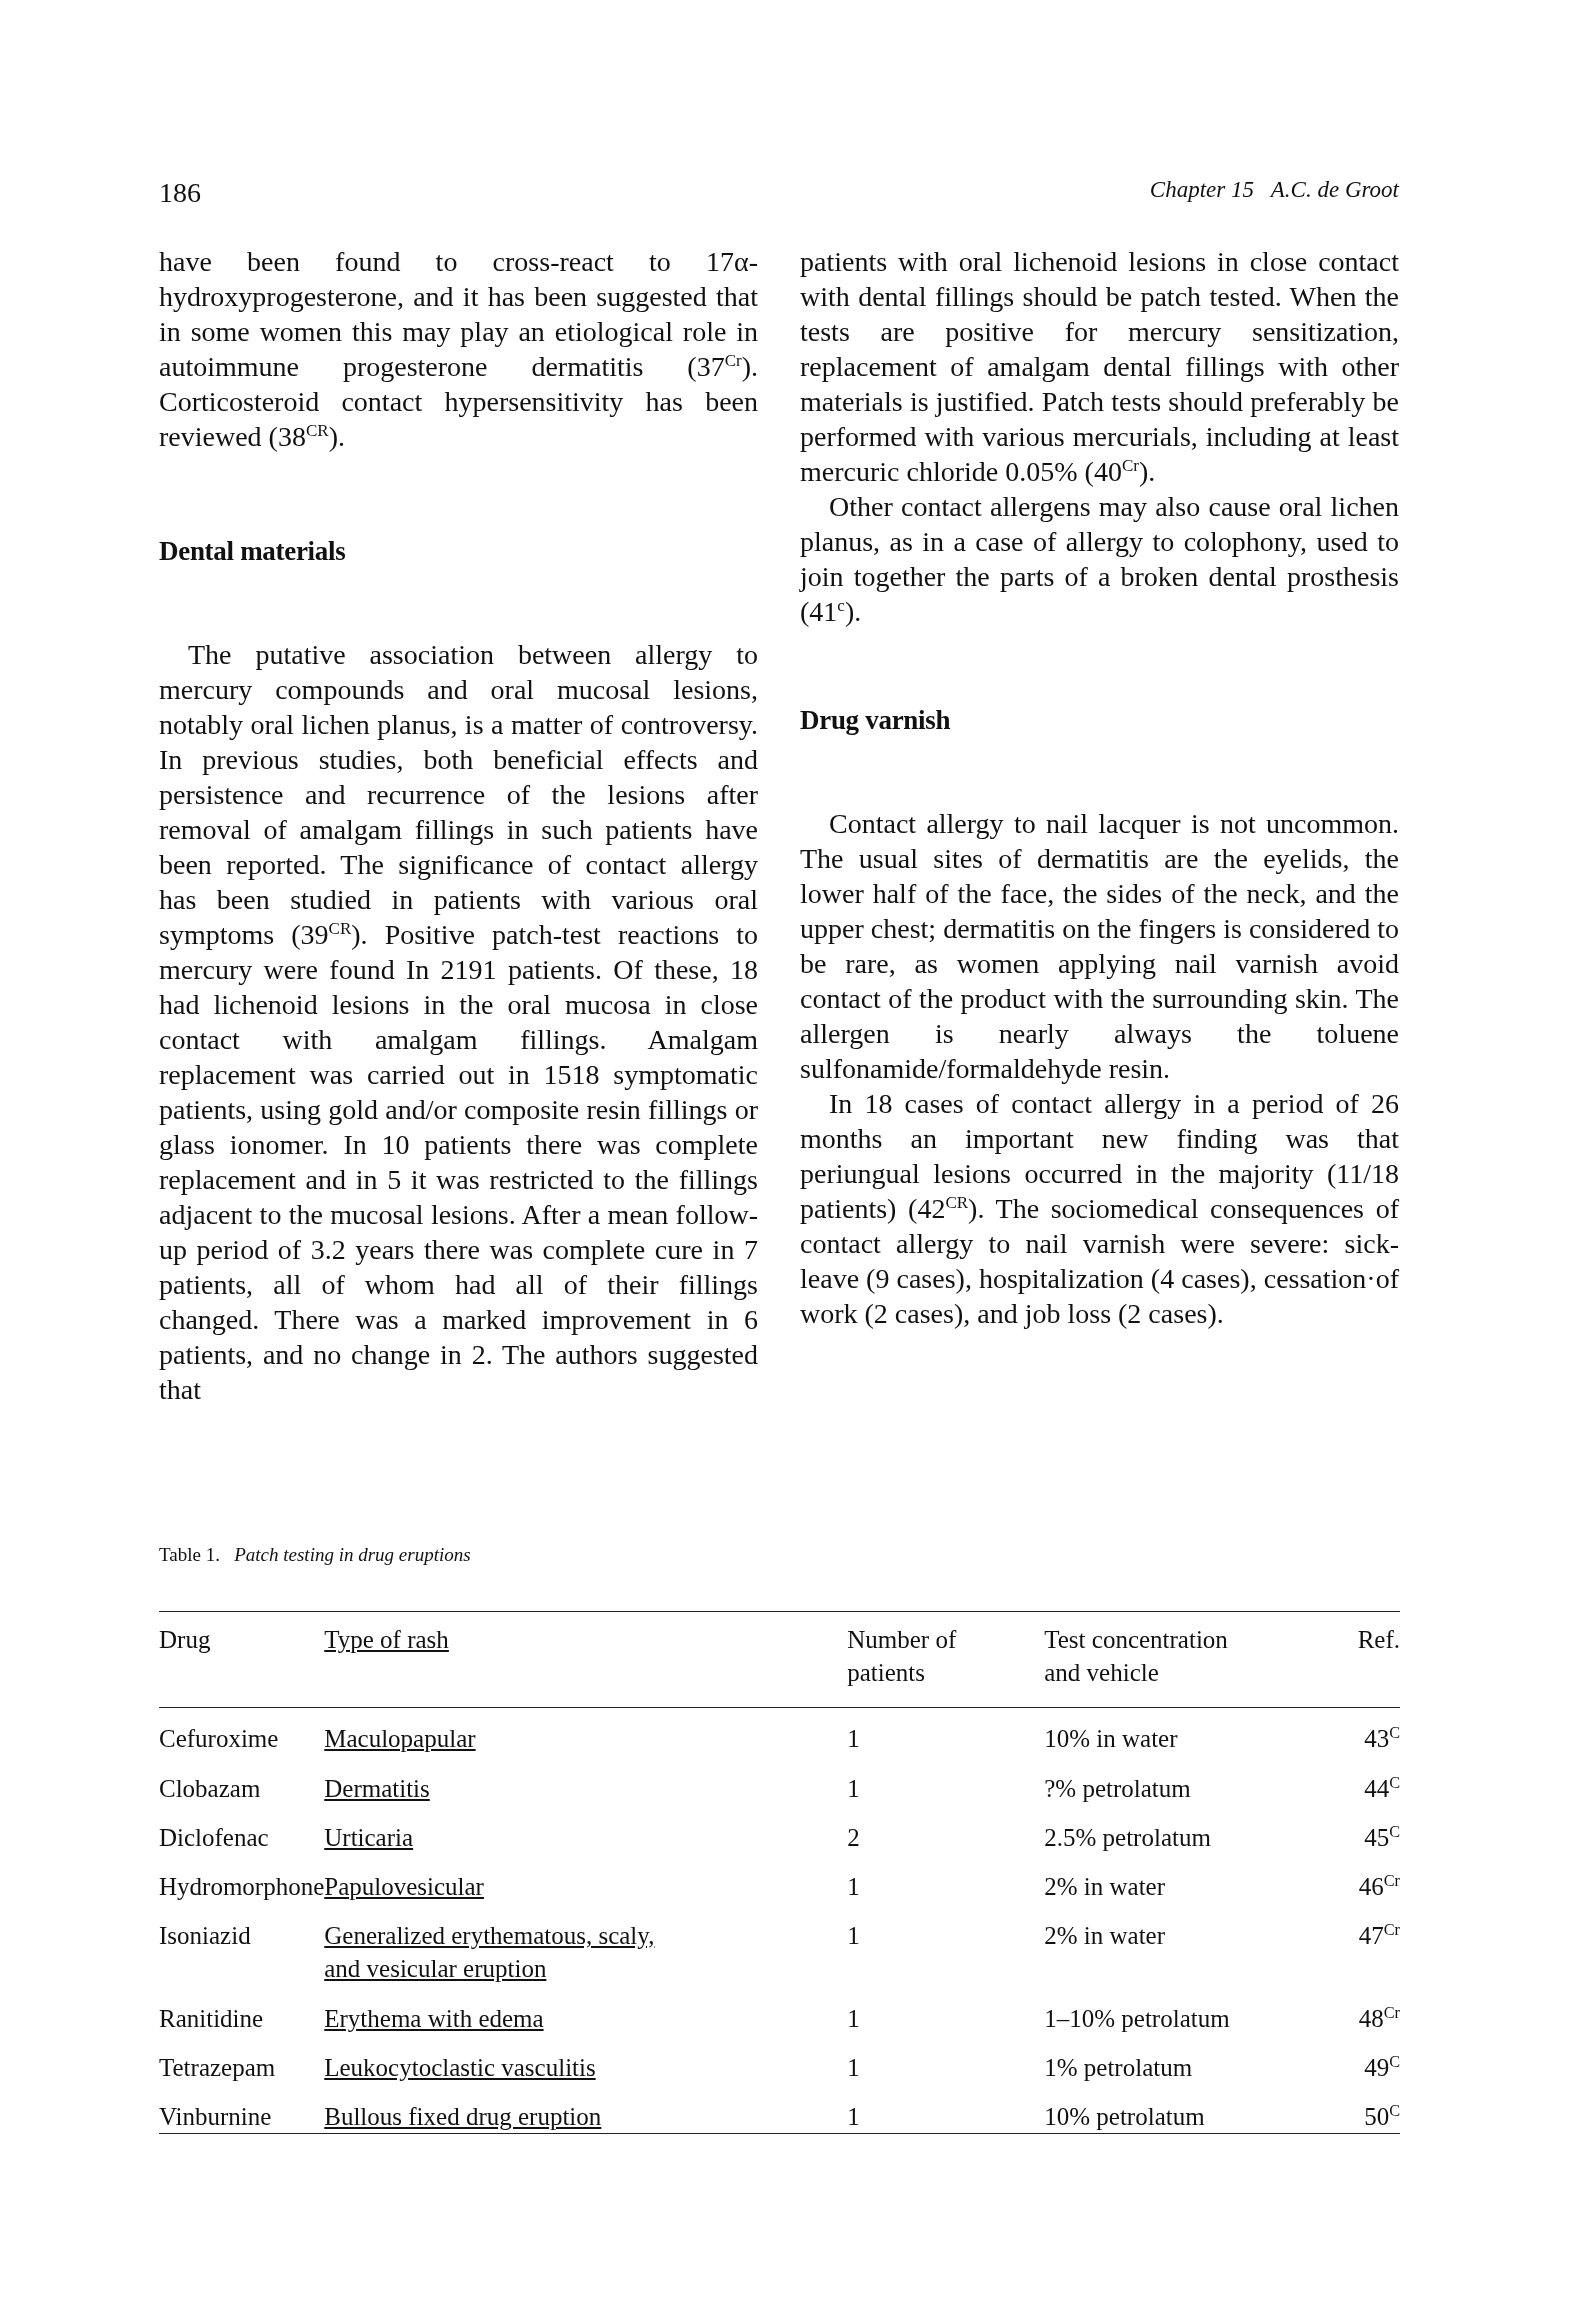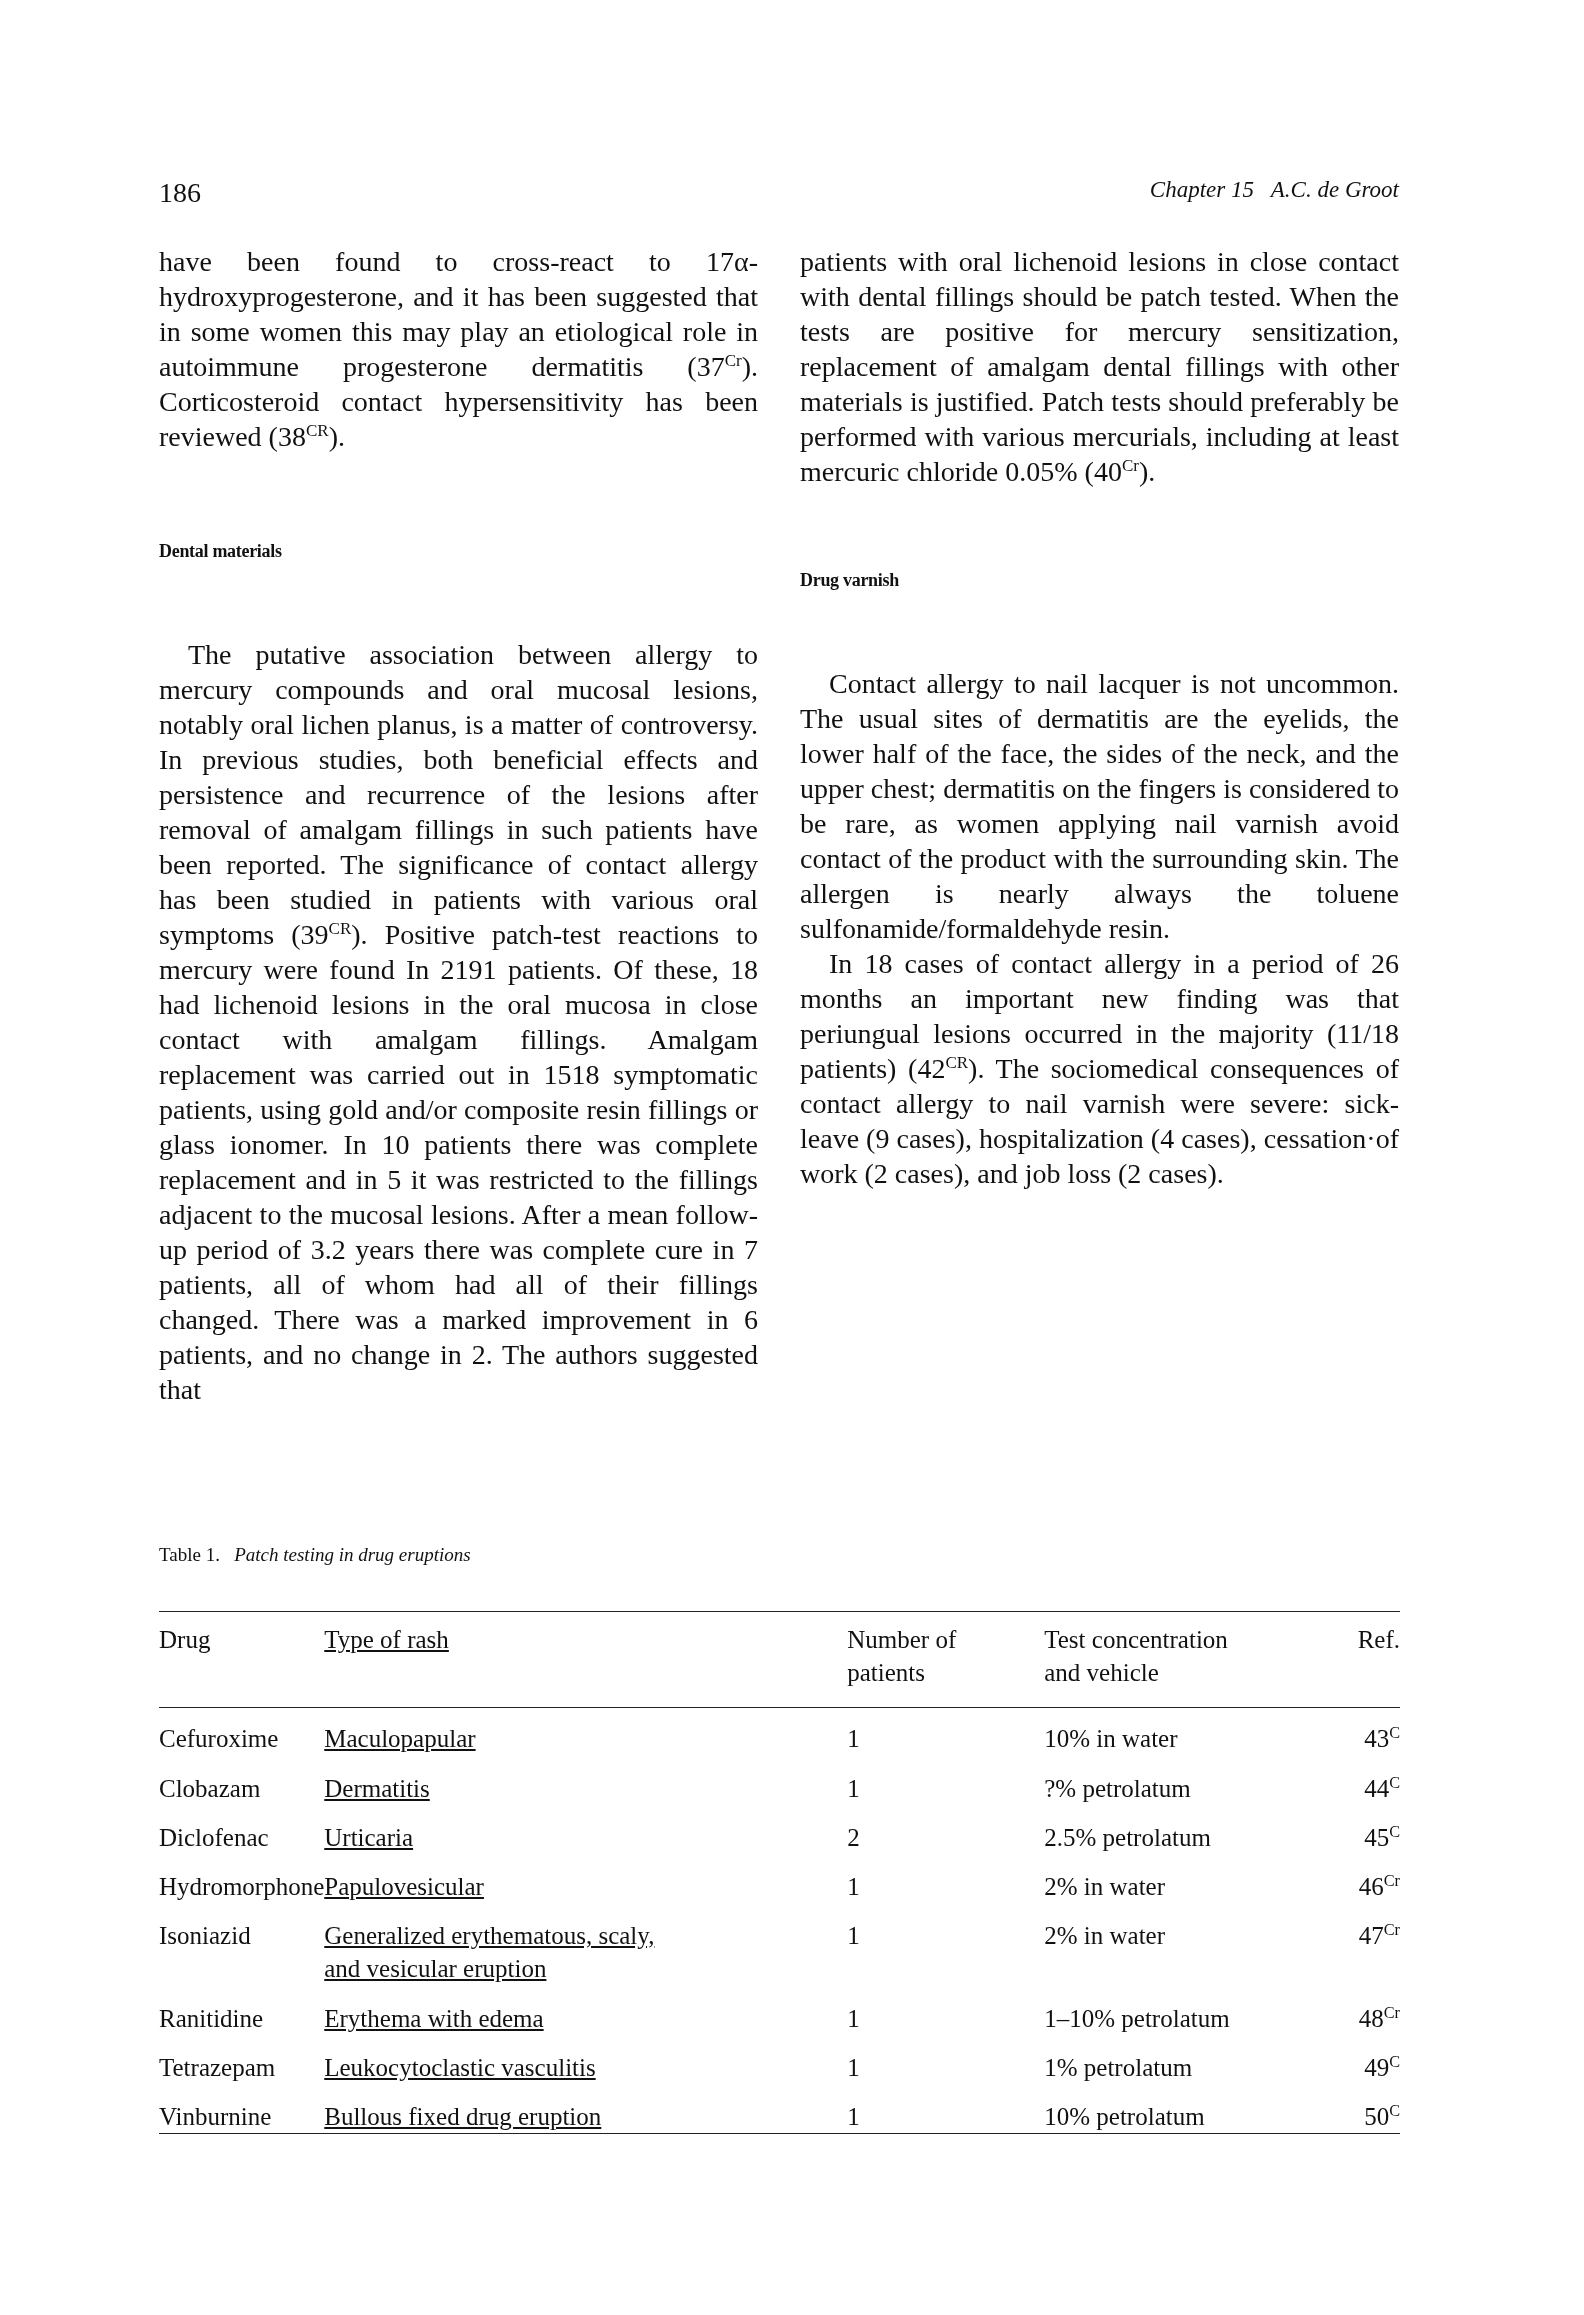--- a/index.html
+++ b/index.html
@@ -7,21 +7,21 @@
          font-family: "Liberation Serif", "DejaVu Serif", serif; color: #111; }
   .abs { position: absolute; }
   .page-num { left: 159px; top: 177px; font-size: 28px; }
   .running-head { right: 186px; top: 177px; font-size: 23px; font-style: italic; white-space: pre; }
   .col { position: absolute; width: 599px; font-size: 28px; line-height: 35px; text-align: justify; }
   .col-left { left: 159px; top: 244px; }
   .col-right { left: 800px; top: 244px; }
   .col p { margin: 0; }
   .col p.indent { text-indent: 29px; }
   .col p.noindent { text-indent: 0; }
-  .heading { font-weight: bold; font-size: 18px; margin: 0; text-align: left; letter-spacing: -0.3px; }
+  .heading { font-weight: bold; font-size: 27px; margin: 0; text-align: left; letter-spacing: -0.3px; }
   .sp-h-before-dental { height: 80px; }
   .sp-h-after { height: 68px; }
   .sp-h-before-nail { height: 74px; }
   sup { font-size: 17px; line-height: 0; vertical-align: 10px; }
 
   .table-caption { left: 159px; top: 1544px; font-size: 19px; white-space: pre; }
   .table-caption .label { font-style: normal; }
   .table-caption .title { font-style: italic; }
   .rule { position: absolute; left: 159px; width: 1241px; height: 0; border-top: 1.8px solid #222; }
   .rule.top { top: 1611px; }
@@ -53,20 +53,21 @@
   <div class="sp-h-before-dental"></div>
   <h2 class="heading">Dental materials</h2>
   <div class="sp-h-after"></div>
 
   <p class="indent"><span>The putative association between allergy to mercury compounds and oral mucosal lesions, notably oral lichen planus, is a matter of controversy. In previous studies, both beneficial effects and persistence and recurrence of the lesions after removal of amalgam fillings in such patients have been reported. The significance of contact allergy has been studied in patients with various oral symptoms (</span><span><span>39</span><sup>CR</sup></span><span>). Positive patch-test reactions to mercury were found In 2191 patients. Of these, 18 had lichenoid lesions in the oral mucosa in close contact with amalgam fillings. Amalgam replacement was carried out in 1518 symptomatic patients, using gold and/or composite resin fillings or glass ionomer. In 10 patients there was complete replacement and in 5 it was restricted to the fillings adjacent to the mucosal lesions. After a mean follow-up period of 3.2 years there was complete cure in 7 patients, all of whom had all of their fillings changed. There was a marked improvement in 6 patients, and no change in 2. The authors suggested that</span></p>
 </div>
 
 <div class="col col-right">
   <p class="noindent"><span>patients with oral lichenoid lesions in close contact with dental fillings should be patch tested. When the tests are positive for mercury sensitization, replacement of amalgam dental fillings with other materials is justified. Patch tests should preferably be performed with various mercurials, including at least mercuric chloride 0.05% (</span><span><span>40</span><sup>Cr</sup></span><span>).</span></p>
 
+  <p class="indent"><span>Other contact allergens may also cause oral lichen planus, as in a case of allergy to colophony, used to join together the parts of a broken dental prosthesis (</span><span><span>41</span><sup>c</sup></span><span>).</span></p>
 
   <div class="sp-h-before-nail"></div>
   <h2 class="heading">Drug varnish</h2>
   <div class="sp-h-after"></div>
 
   <p class="indent">Contact allergy to nail lacquer is not uncommon. The usual sites of dermatitis are the eyelids, the lower half of the face, the sides of the neck, and the upper chest; dermatitis on the fingers is considered to be rare, as women applying nail varnish avoid contact of the product with the surrounding skin. The allergen is nearly always the toluene sulfonamide/formaldehyde resin.</p>
 
   <p class="indent"><span>In 18 cases of contact allergy in a period of 26 months an important new finding was that periungual lesions occurred in the majority (11/18 patients) (</span><span><span>42</span><sup>CR</sup></span><span>). The sociomedical consequences of contact allergy to nail varnish were severe: sick-leave (9 cases), hospitalization (4 cases), cessation·of work (2 cases), and job loss (2 cases).</span></p>
 </div>
 

